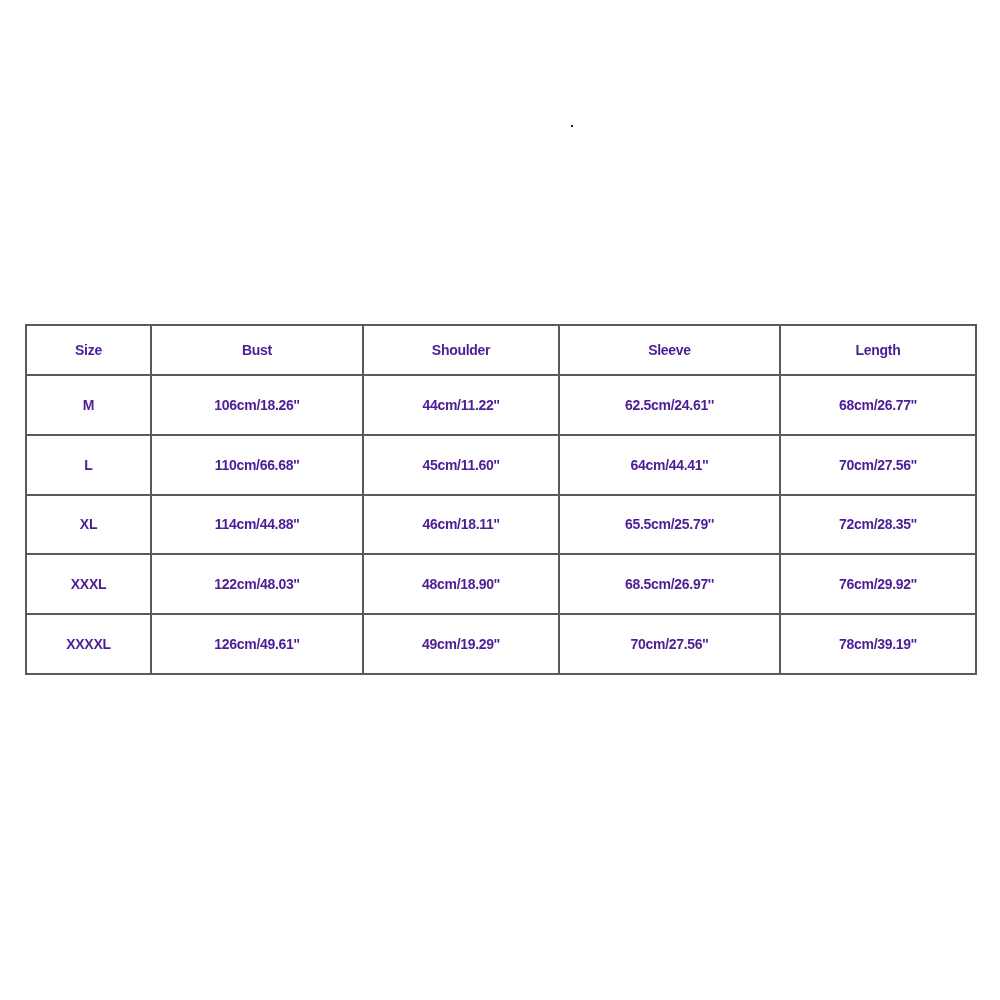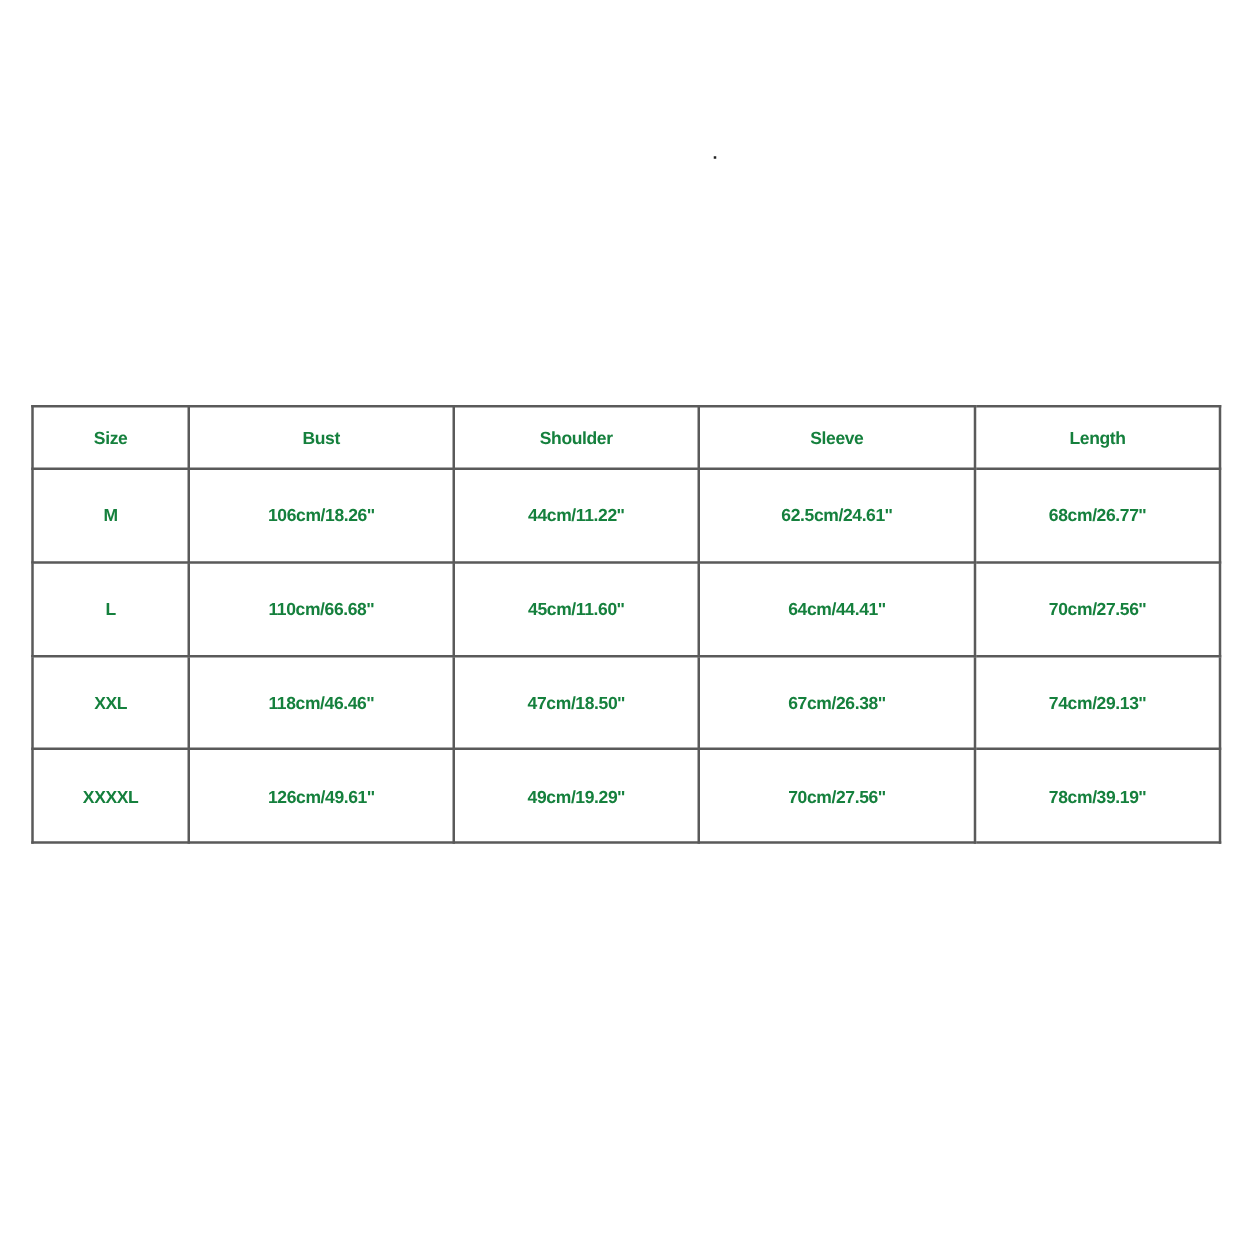--- a/index.html
+++ b/index.html
@@ -30,21 +30,21 @@
       height: 351px;
       border-collapse: collapse;
       table-layout: fixed;
     }
     table.size-chart td, table.size-chart th {
       border: 2px solid #5a5a5a;
       text-align: center;
       vertical-align: middle;
       font-size: 14px;
       font-weight: bold;
-      color: #15803d;
+      color: #4c1d95;
       padding: 0;
       height: 48px;
       letter-spacing: -0.3px;
     }
   </style>
 </head>
 <body>
 
 <div class="dot"></div>
 
@@ -74,25 +74,32 @@
       <td>68cm/26.77''</td>
     </tr>
     <tr>
       <td>L</td>
       <td>110cm/66.68''</td>
       <td>45cm/11.60''</td>
       <td>64cm/44.41''</td>
       <td>70cm/27.56''</td>
     </tr>
     <tr>
-      <td>XXL</td>
-      <td>118cm/46.46''</td>
-      <td>47cm/18.50''</td>
-      <td>67cm/26.38''</td>
-      <td>74cm/29.13''</td>
+      <td>XL</td>
+      <td>114cm/44.88''</td>
+      <td>46cm/18.11''</td>
+      <td>65.5cm/25.79''</td>
+      <td>72cm/28.35''</td>
+    </tr>
+    <tr>
+      <td>XXXL</td>
+      <td>122cm/48.03''</td>
+      <td>48cm/18.90''</td>
+      <td>68.5cm/26.97''</td>
+      <td>76cm/29.92''</td>
     </tr>
     <tr>
       <td>XXXXL</td>
       <td>126cm/49.61''</td>
       <td>49cm/19.29''</td>
       <td>70cm/27.56''</td>
       <td>78cm/39.19''</td>
     </tr>
   </tbody>
 </table>

